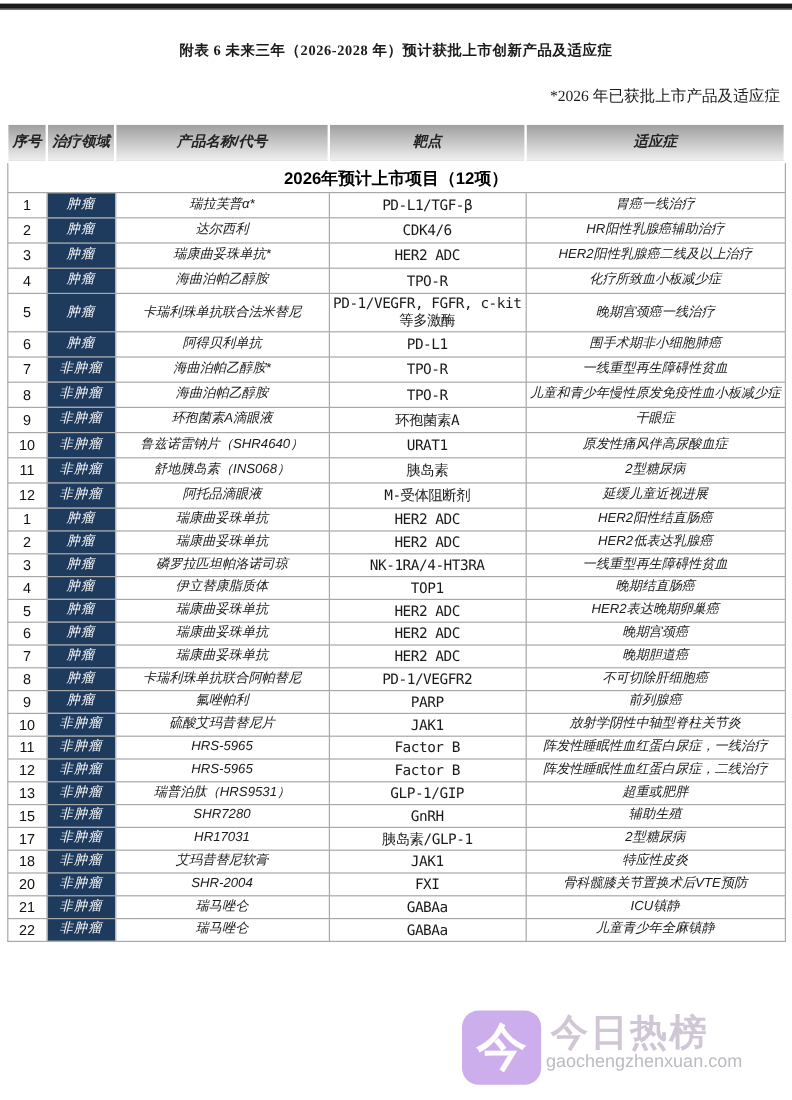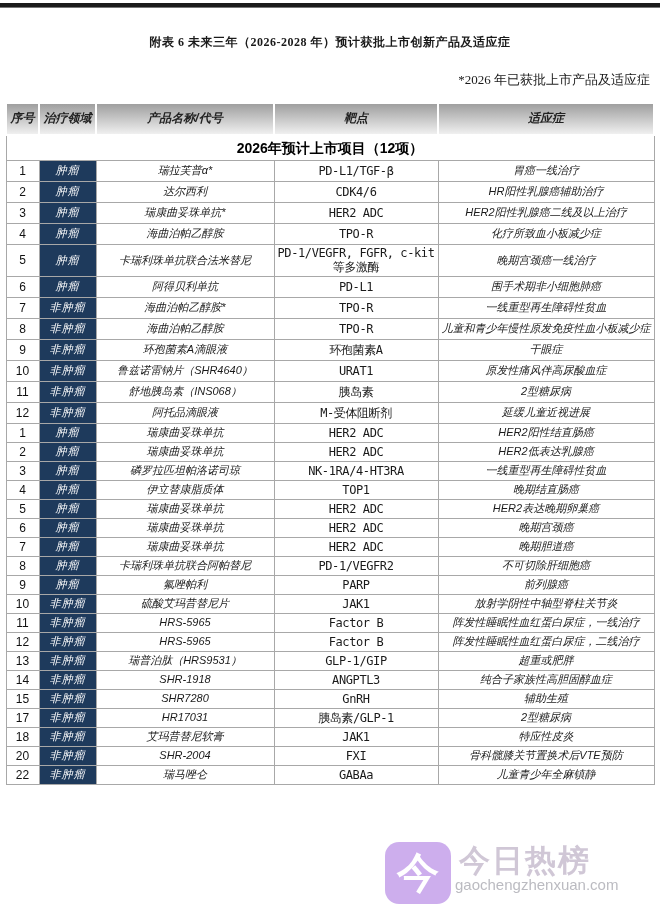--- a/index.html
+++ b/index.html
@@ -288,27 +288,20 @@
         <td class="kai">阵发性睡眠性血红蛋白尿症，二线治疗</td>
       </tr>
       <tr class="h2">
         <td class="no-cell">13</td>
         <td class="area-cell">非肿瘤</td>
         <td class="kai">瑞普泊肽（HRS9531）</td>
         <td class="target-cell">GLP-1/GIP</td>
         <td class="kai">超重或肥胖</td>
       </tr>
       <tr class="h2">
-        <td class="no-cell">14</td>
-        <td class="area-cell">非肿瘤</td>
-        <td class="kai">SHR-1918</td>
-        <td class="target-cell">ANGPTL3</td>
-        <td class="kai">纯合子家族性高胆固醇血症</td>
-      </tr>
-      <tr class="h2">
         <td class="no-cell">15</td>
         <td class="area-cell">非肿瘤</td>
         <td class="kai">SHR7280</td>
         <td class="target-cell">GnRH</td>
         <td class="kai">辅助生殖</td>
       </tr>
       <tr class="h2">
         <td class="no-cell">17</td>
         <td class="area-cell">非肿瘤</td>
         <td class="kai">HR17031</td>
@@ -321,20 +314,27 @@
         <td class="kai">艾玛昔替尼软膏</td>
         <td class="target-cell">JAK1</td>
         <td class="kai">特应性皮炎</td>
       </tr>
       <tr class="h2">
         <td class="no-cell">20</td>
         <td class="area-cell">非肿瘤</td>
         <td class="kai">SHR-2004</td>
         <td class="target-cell">FXI</td>
         <td class="kai">骨科髋膝关节置换术后VTE预防</td>
+      </tr>
+      <tr class="h2">
+        <td class="no-cell">21</td>
+        <td class="area-cell">非肿瘤</td>
+        <td class="kai">瑞马唑仑</td>
+        <td class="target-cell">GABAa</td>
+        <td class="kai">ICU镇静</td>
       </tr>
       <tr class="h2">
         <td class="no-cell">22</td>
         <td class="area-cell">非肿瘤</td>
         <td class="kai">瑞马唑仑</td>
         <td class="target-cell">GABAa</td>
         <td class="kai">儿童青少年全麻镇静</td>
       </tr>
     </tbody>
 </table>

